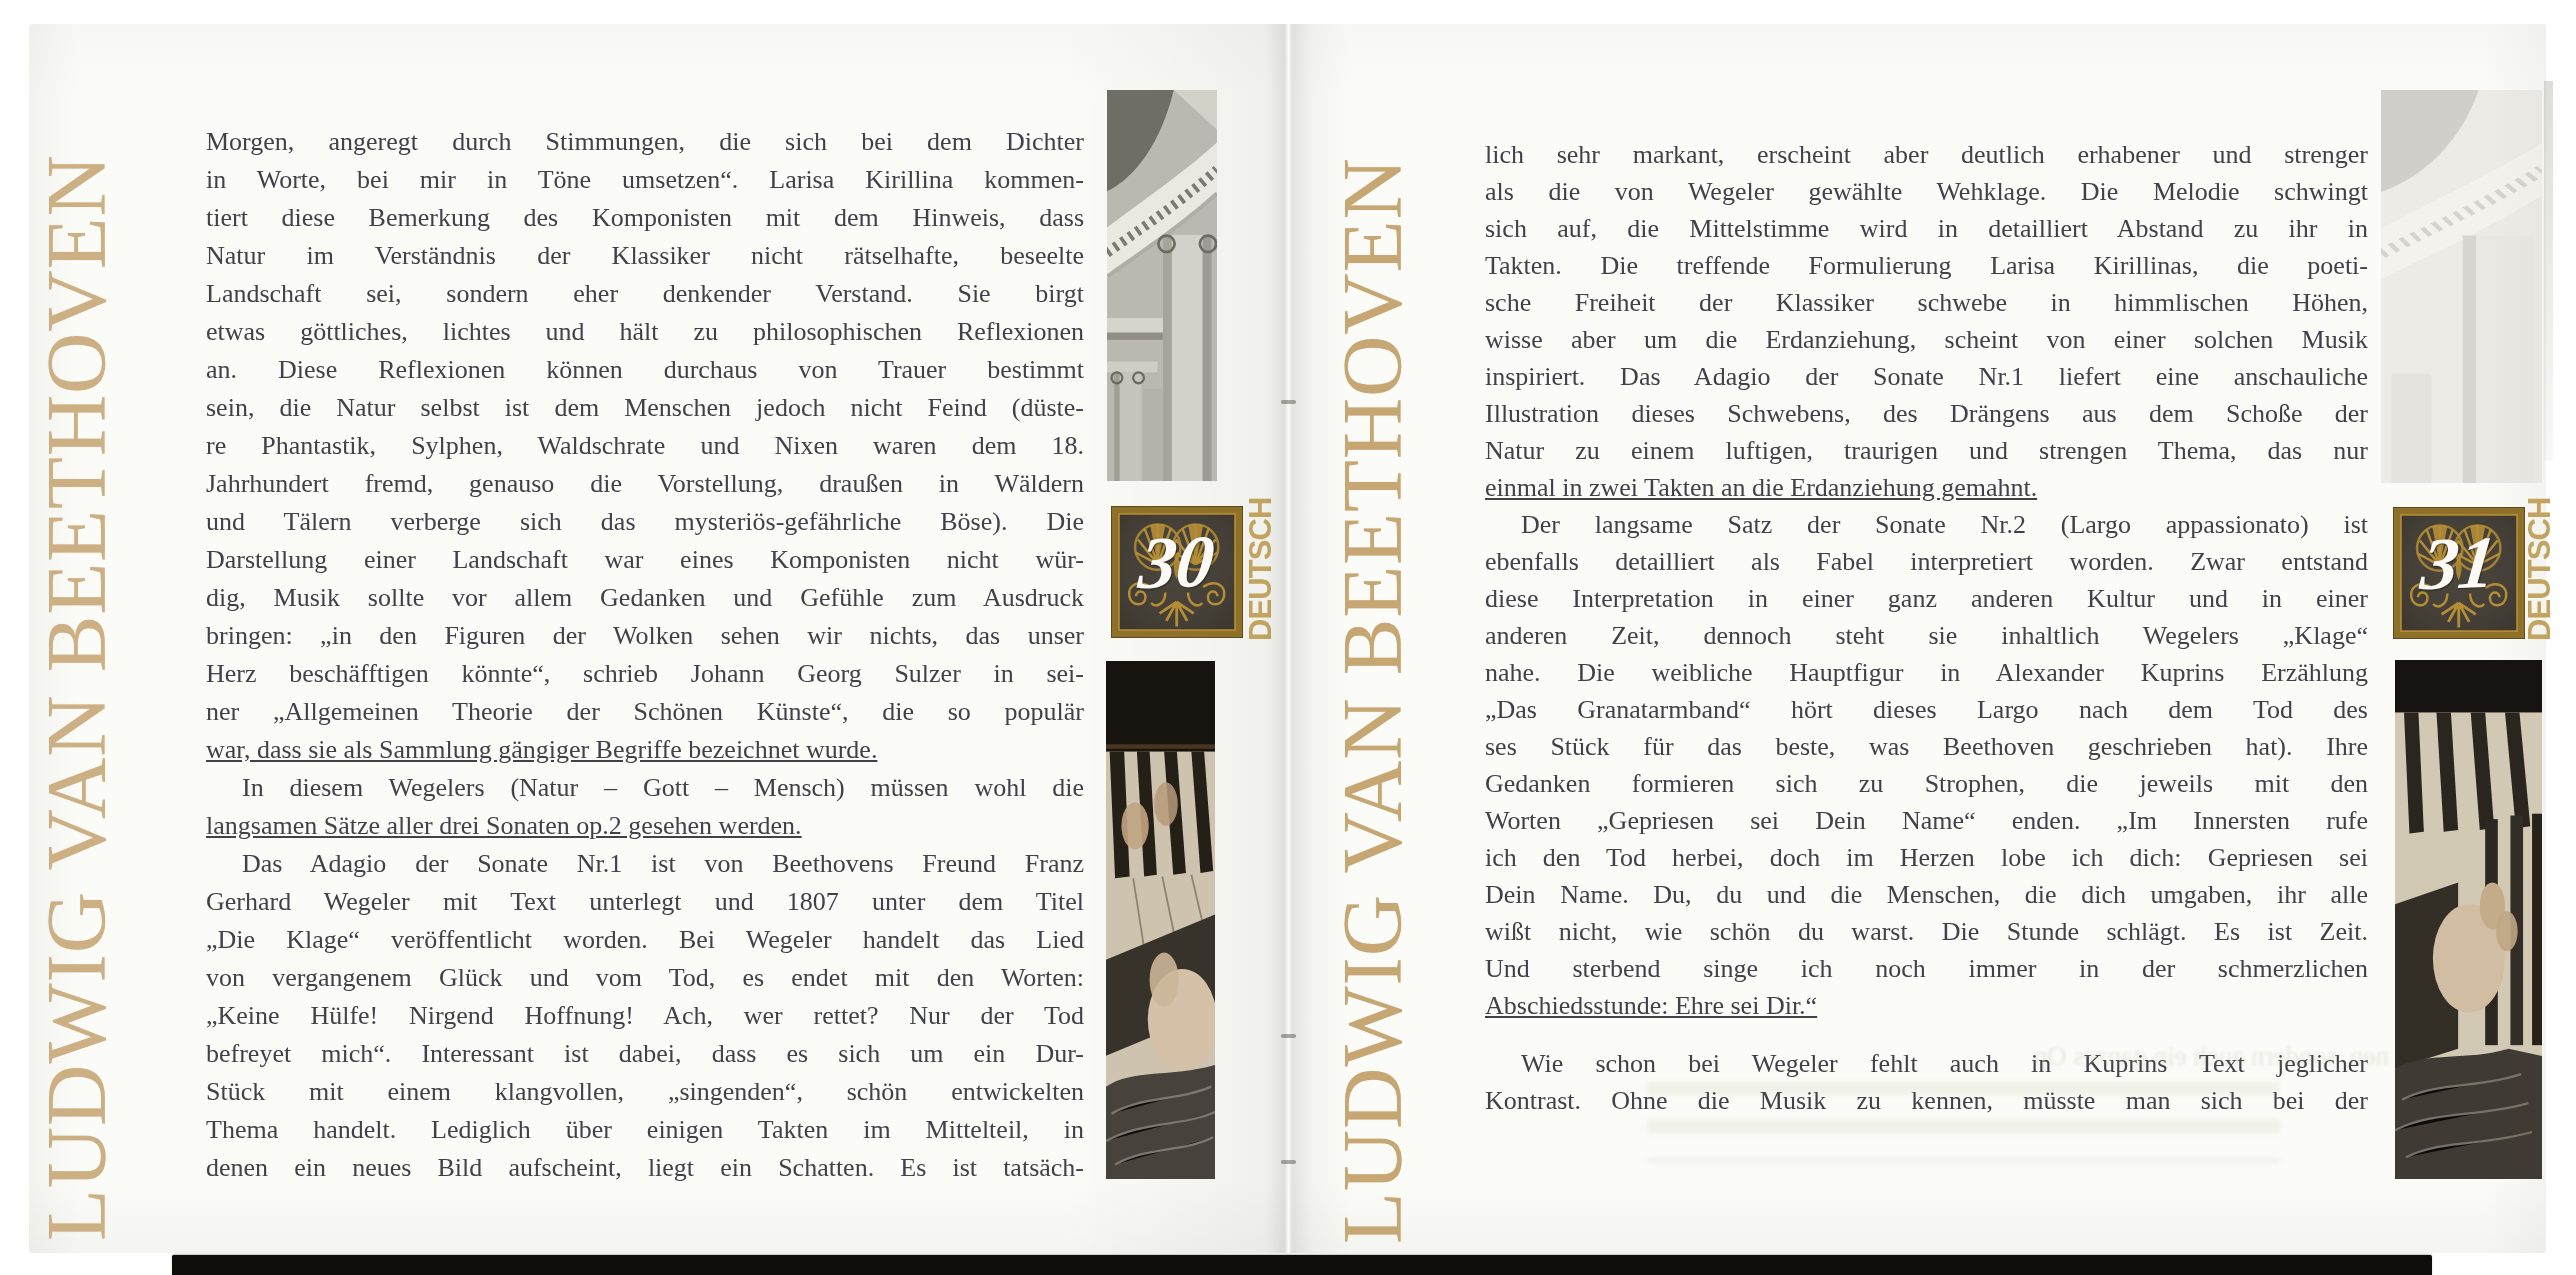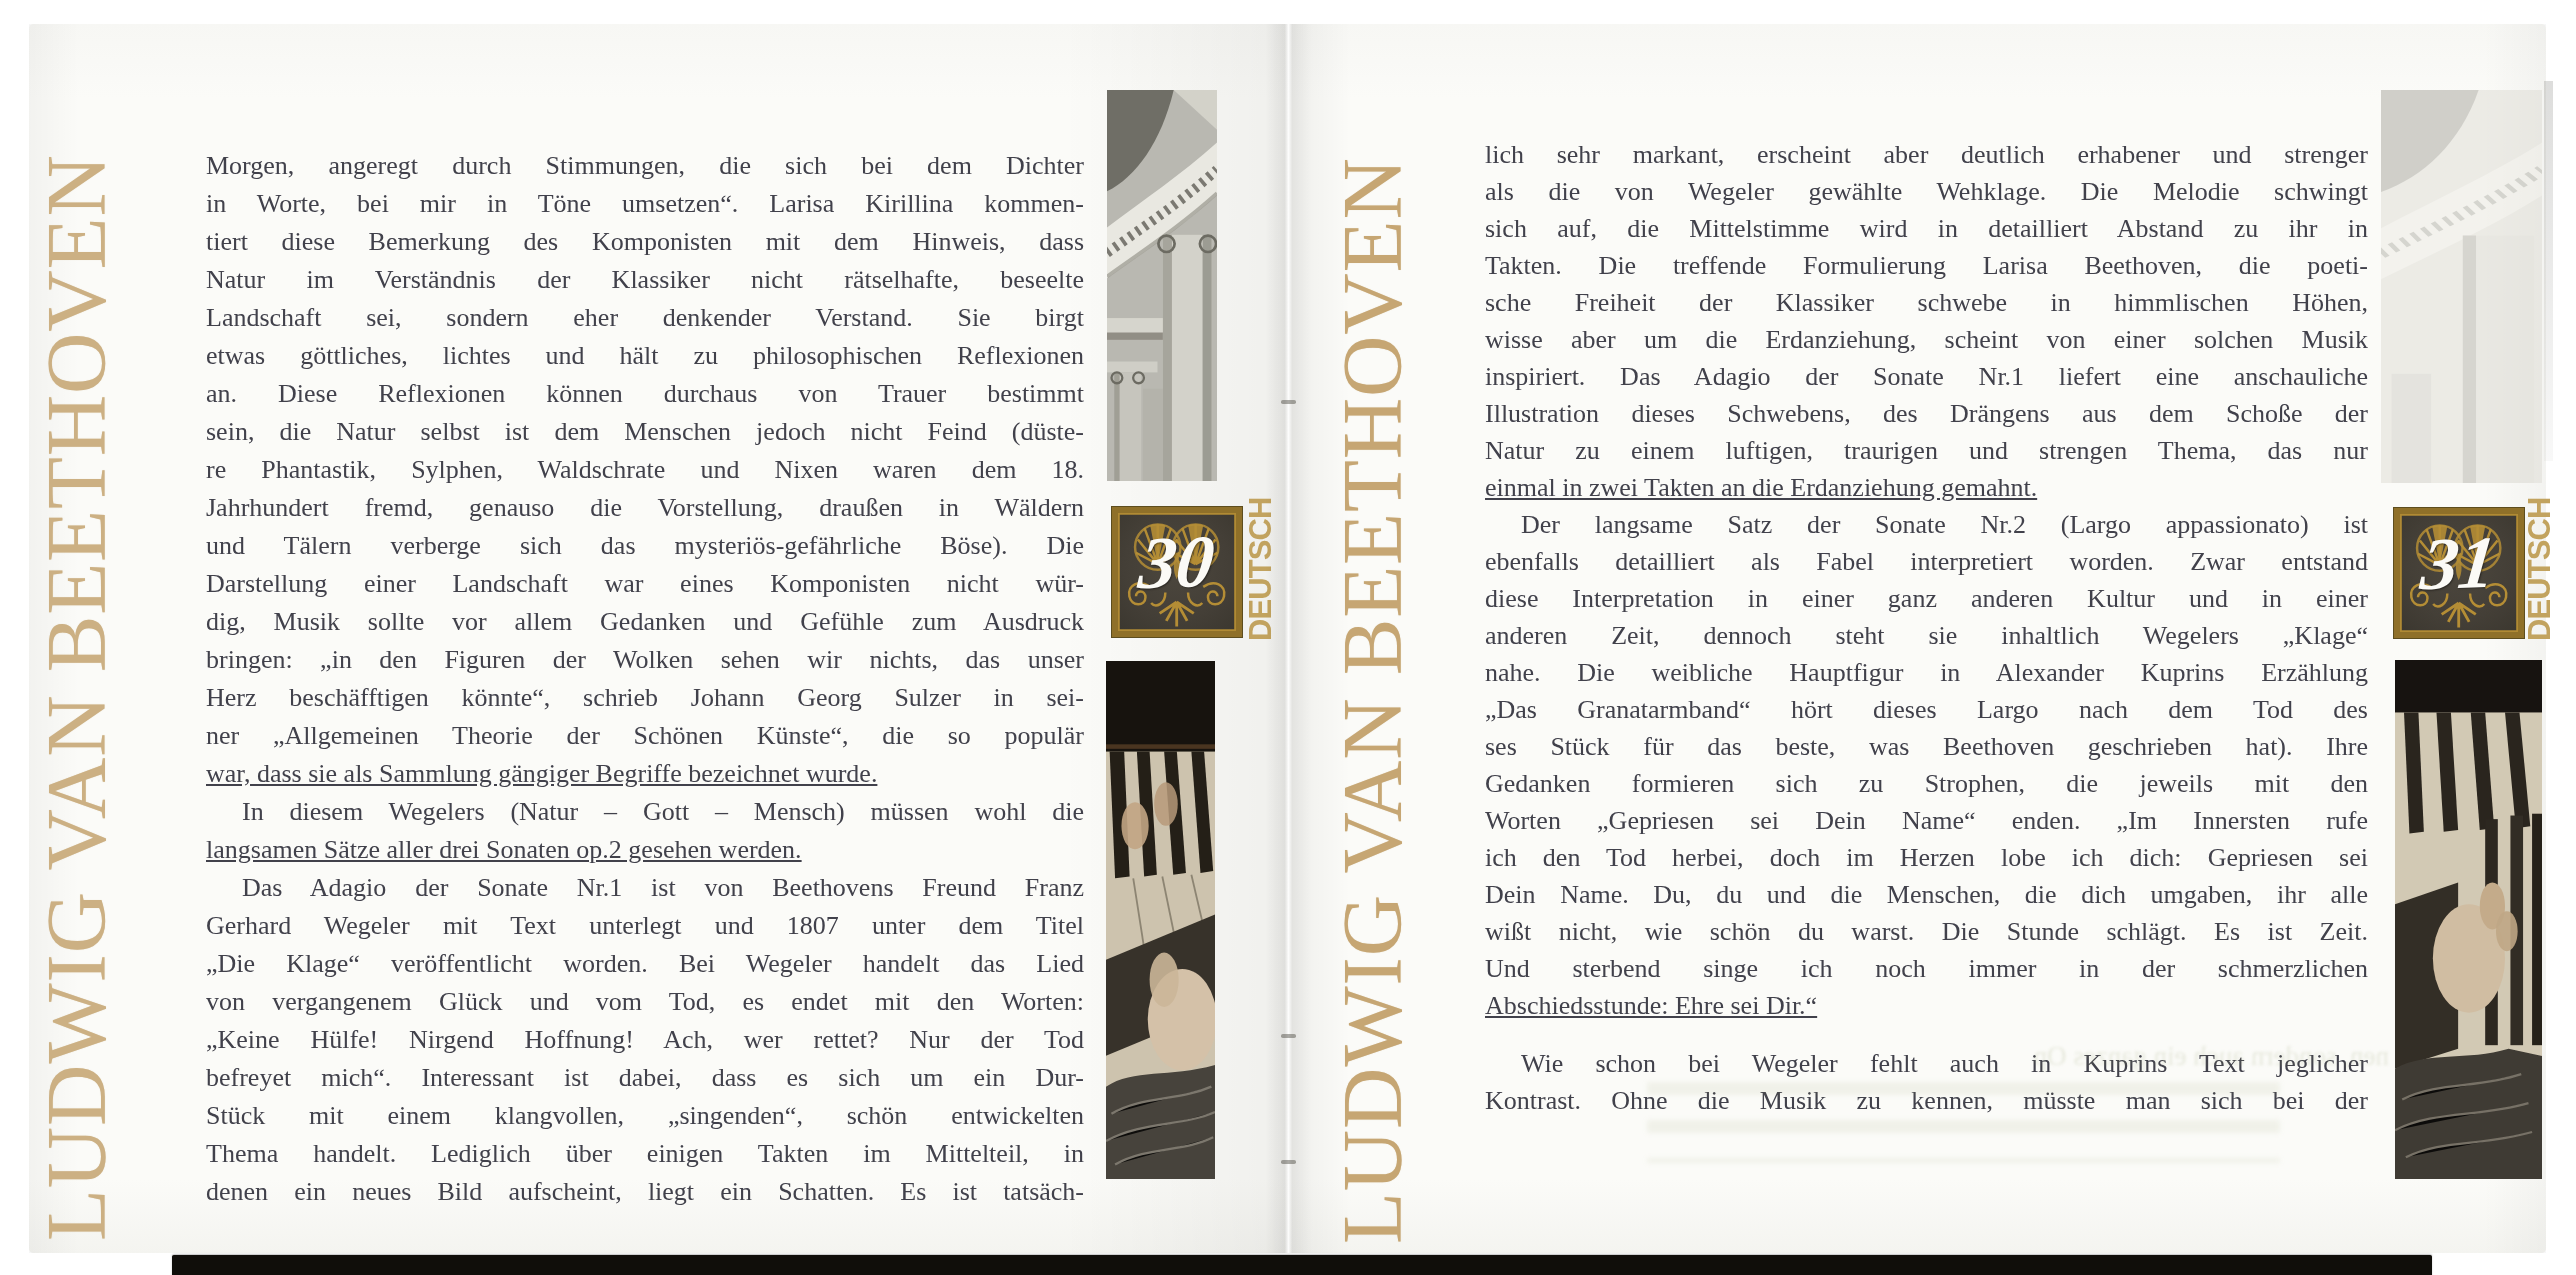--- a/index.html
+++ b/index.html
@@ -20,21 +20,21 @@
   .fold-tick{position:absolute;left:1281px;width:14.5px;height:3.6px;background:rgba(70,68,60,.45);border-radius:1.8px;}
   
   .v-title{position:absolute;writing-mode:vertical-rl;transform:rotate(180deg);
            font-size:85px;line-height:80px;letter-spacing:0.9px;
            color:var(--title_gold,#ccb083);white-space:nowrap;
            text-shadow:0 0 0.9px rgba(175,140,80,.35);}
   #title-left{left:36px;top:90px;height:1151px;}
   #title-right{left:1332px;top:89px;height:1155px;color:var(--title_gold_right,#c6a673);}
   
   .text-col{position:absolute;color:var(--body_text,#41414b);font-size:26px;}
-  #text-left{left:206px;top:123px;width:878px;line-height:38px;margin-top:24px;}
+  #text-left{left:206px;top:123px;width:878px;line-height:38px;}
   #text-right{left:1485px;top:136px;width:883px;line-height:37px;}
   .line{text-align:justify;text-align-last:justify;}
   .line.end{text-align-last:left;text-decoration:underline;}
   .para.indent .line:first-child{text-indent:36px;}
   .para.gap{margin-top:21px;}
   
   .photo{position:absolute;overflow:hidden;}
   #arch-left{left:1107px;top:90px;width:110px;height:391px;}
   #piano-left{left:1106px;top:661px;width:109px;height:518px;}
   #arch-right{left:2381px;top:90px;width:161px;height:393px;opacity:.5;}
@@ -214,21 +214,21 @@
   <div class="fold-tick" style="top:400px"></div>
   <div class="fold-tick" style="top:1034px"></div>
   <div class="fold-tick" style="top:1160px"></div>
 
   <div id="title-right" class="v-title">LUDWIG VAN BEETHOVEN</div>
   <div id="text-right" class="text-col">
       <div class="para">
         <div class="line">lich sehr markant, erscheint aber deutlich erhabener und strenger</div>
         <div class="line">als die von Wegeler gewählte Wehklage. Die Melodie schwingt</div>
         <div class="line">sich auf, die Mittelstimme wird in detailliert Abstand zu ihr in</div>
-        <div class="line">Takten. Die treffende Formulierung Larisa Beethoven, die poeti-</div>
+        <div class="line">Takten. Die treffende Formulierung Larisa Kirillinas, die poeti-</div>
         <div class="line">sche Freiheit der Klassiker schwebe in himmlischen Höhen,</div>
         <div class="line">wisse aber um die Erdanziehung, scheint von einer solchen Musik</div>
         <div class="line">inspiriert. Das Adagio der Sonate Nr.1 liefert eine anschauliche</div>
         <div class="line">Illustration dieses Schwebens, des Drängens aus dem Schoße der</div>
         <div class="line">Natur zu einem luftigen, traurigen und strengen Thema, das nur</div>
         <div class="line end">einmal in zwei Takten an die Erdanziehung gemahnt.</div>
       </div>
       <div class="para indent">
         <div class="line">Der langsame Satz der Sonate Nr.2 (Largo appassionato) ist</div>
         <div class="line">ebenfalls detailliert als Fabel interpretiert worden. Zwar entstand</div>

